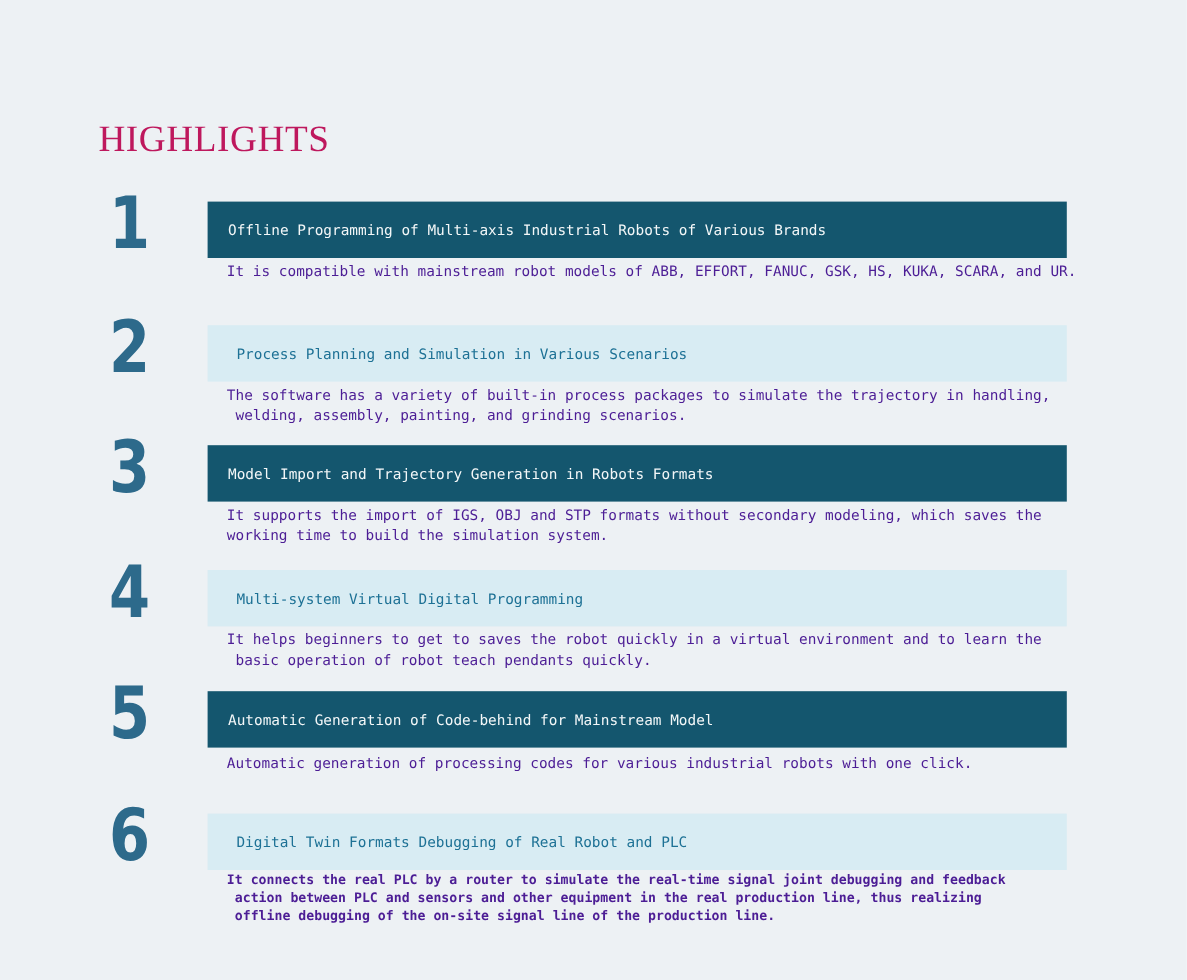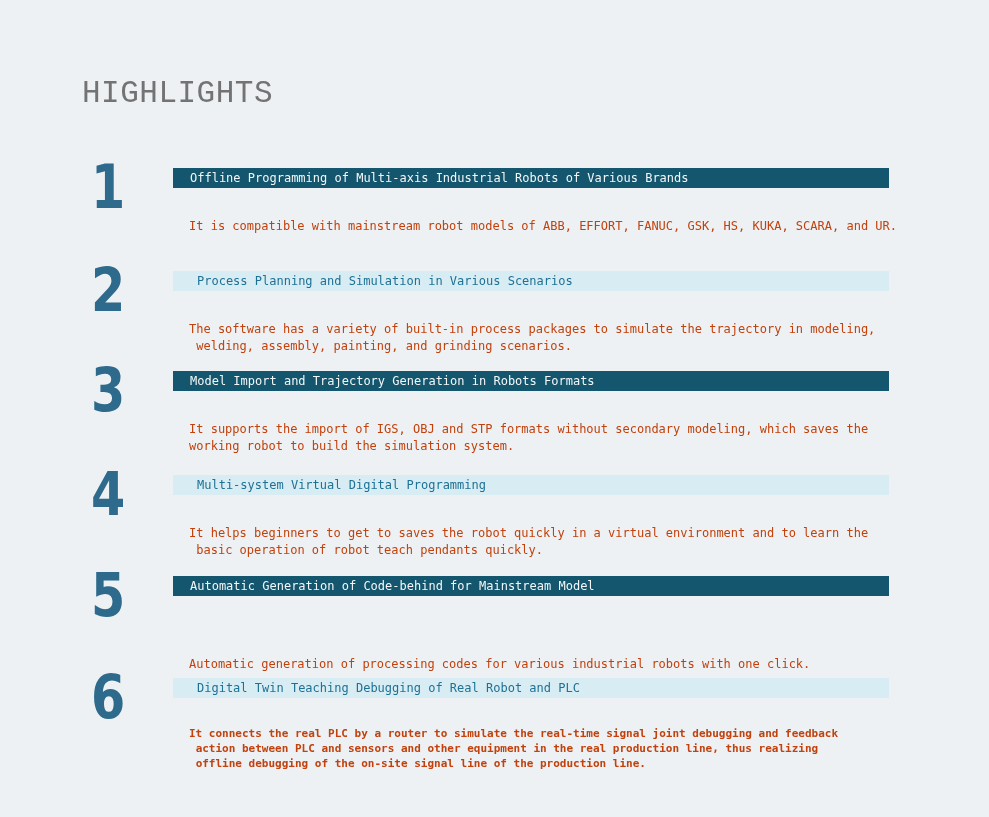--- a/index.html
+++ b/index.html
@@ -5,63 +5,63 @@
   html,body{margin:0;padding:0;}
   #page{
     position:relative;
     width:989px;height:817px;
     background:#edf1f4;
     overflow:hidden;
     font-family:"DejaVu Sans Mono", monospace;
   }
   .page-title{
     position:absolute;
-    left:82px;top:76px;
+    left:82px;top:98px;
     font-size:31px;
     letter-spacing:0.5px;
-    color:#737373;
-    font-family:Liberation Mono, monospace;
+    color:#be185d;
+    font-family:Liberation Serif, serif;
   }
   .item{position:absolute;left:0;width:989px;height:0;}
   .i1{top:168px;} .i2{top:271px;} .i3{top:371px;}
   .i4{top:475px;} .i5{top:576px;} .i6{top:678px;}
   .num{
     position:absolute;
     left:82px;top:-9px;
     width:52px;
     text-align:center;
     font-family:"DejaVu Sans", sans-serif;
     font-weight:bold;
     font-size:60px;
     line-height:56px;
     color:#2d6a8b;
     transform:scaleX(.82);
     transform-origin:center top;
   }
   .bar{
     position:absolute;
     left:173px;top:0;
-    width:716px;height:20px;
+    width:716px;height:47px;
     box-sizing:border-box;
     display:flex;align-items:center;
     padding-left:17px;
     font-size:12px;
   }
   .bar.dark{background:#14566e;color:#f3f7f8;}
   .bar.light{background:#d8ecf3;color:#1d7195;padding-left:24px;}
   .body{
     position:absolute;
     left:189px;top:50px;
     width:770px;
     white-space:pre-wrap;
     font-size:12px;
     line-height:17px;
-    color:#c2410c;
+    color:#4c1d95;
   }
-  .i5 .body{top:52px;margin-top:28px;}
+  .i5 .body{top:52px;}
   .i6 .body{top:48px;font-size:11px;line-height:15px;font-weight:bold;}
 </style>
 </head>
 <body>
 
 <div id="page">
 
   <div class="page-title">HIGHLIGHTS</div>
 
   <div class="item i1">
@@ -70,31 +70,31 @@
       <span>Offline Programming of Multi-axis Industrial Robots of Various Brands</span>
     </div>
     <div class="body">It is compatible with mainstream robot models of ABB, EFFORT, FANUC, GSK, HS, KUKA, SCARA, and UR.</div>
   </div>
 
   <div class="item i2">
     <div class="num">2</div>
     <div class="bar light">
       <span>Process Planning and Simulation in Various Scenarios</span>
     </div>
-    <div class="body">The software has a variety of built-in process packages to simulate the trajectory in modeling,
+    <div class="body">The software has a variety of built-in process packages to simulate the trajectory in handling,
  welding, assembly, painting, and grinding scenarios.</div>
   </div>
 
   <div class="item i3">
     <div class="num">3</div>
     <div class="bar dark">
       <span>Model Import and Trajectory Generation in Robots Formats</span>
     </div>
     <div class="body">It supports the import of IGS, OBJ and STP formats without secondary modeling, which saves the
-working robot to build the simulation system.</div>
+working time to build the simulation system.</div>
   </div>
 
   <div class="item i4">
     <div class="num">4</div>
     <div class="bar light">
       <span>Multi-system Virtual Digital Programming</span>
     </div>
     <div class="body">It helps beginners to get to saves the robot quickly in a virtual environment and to learn the
  basic operation of robot teach pendants quickly.</div>
   </div>
@@ -103,20 +103,20 @@
     <div class="num">5</div>
     <div class="bar dark">
       <span>Automatic Generation of Code-behind for Mainstream Model</span>
     </div>
     <div class="body">Automatic generation of processing codes for various industrial robots with one click.</div>
   </div>
 
   <div class="item i6">
     <div class="num">6</div>
     <div class="bar light">
-      <span>Digital Twin Teaching Debugging of Real Robot and PLC</span>
+      <span>Digital Twin Formats Debugging of Real Robot and PLC</span>
     </div>
     <div class="body">It connects the real PLC by a router to simulate the real-time signal joint debugging and feedback
  action between PLC and sensors and other equipment in the real production line, thus realizing
  offline debugging of the on-site signal line of the production line.</div>
   </div>
 
 </div>
 
 </body></html>

